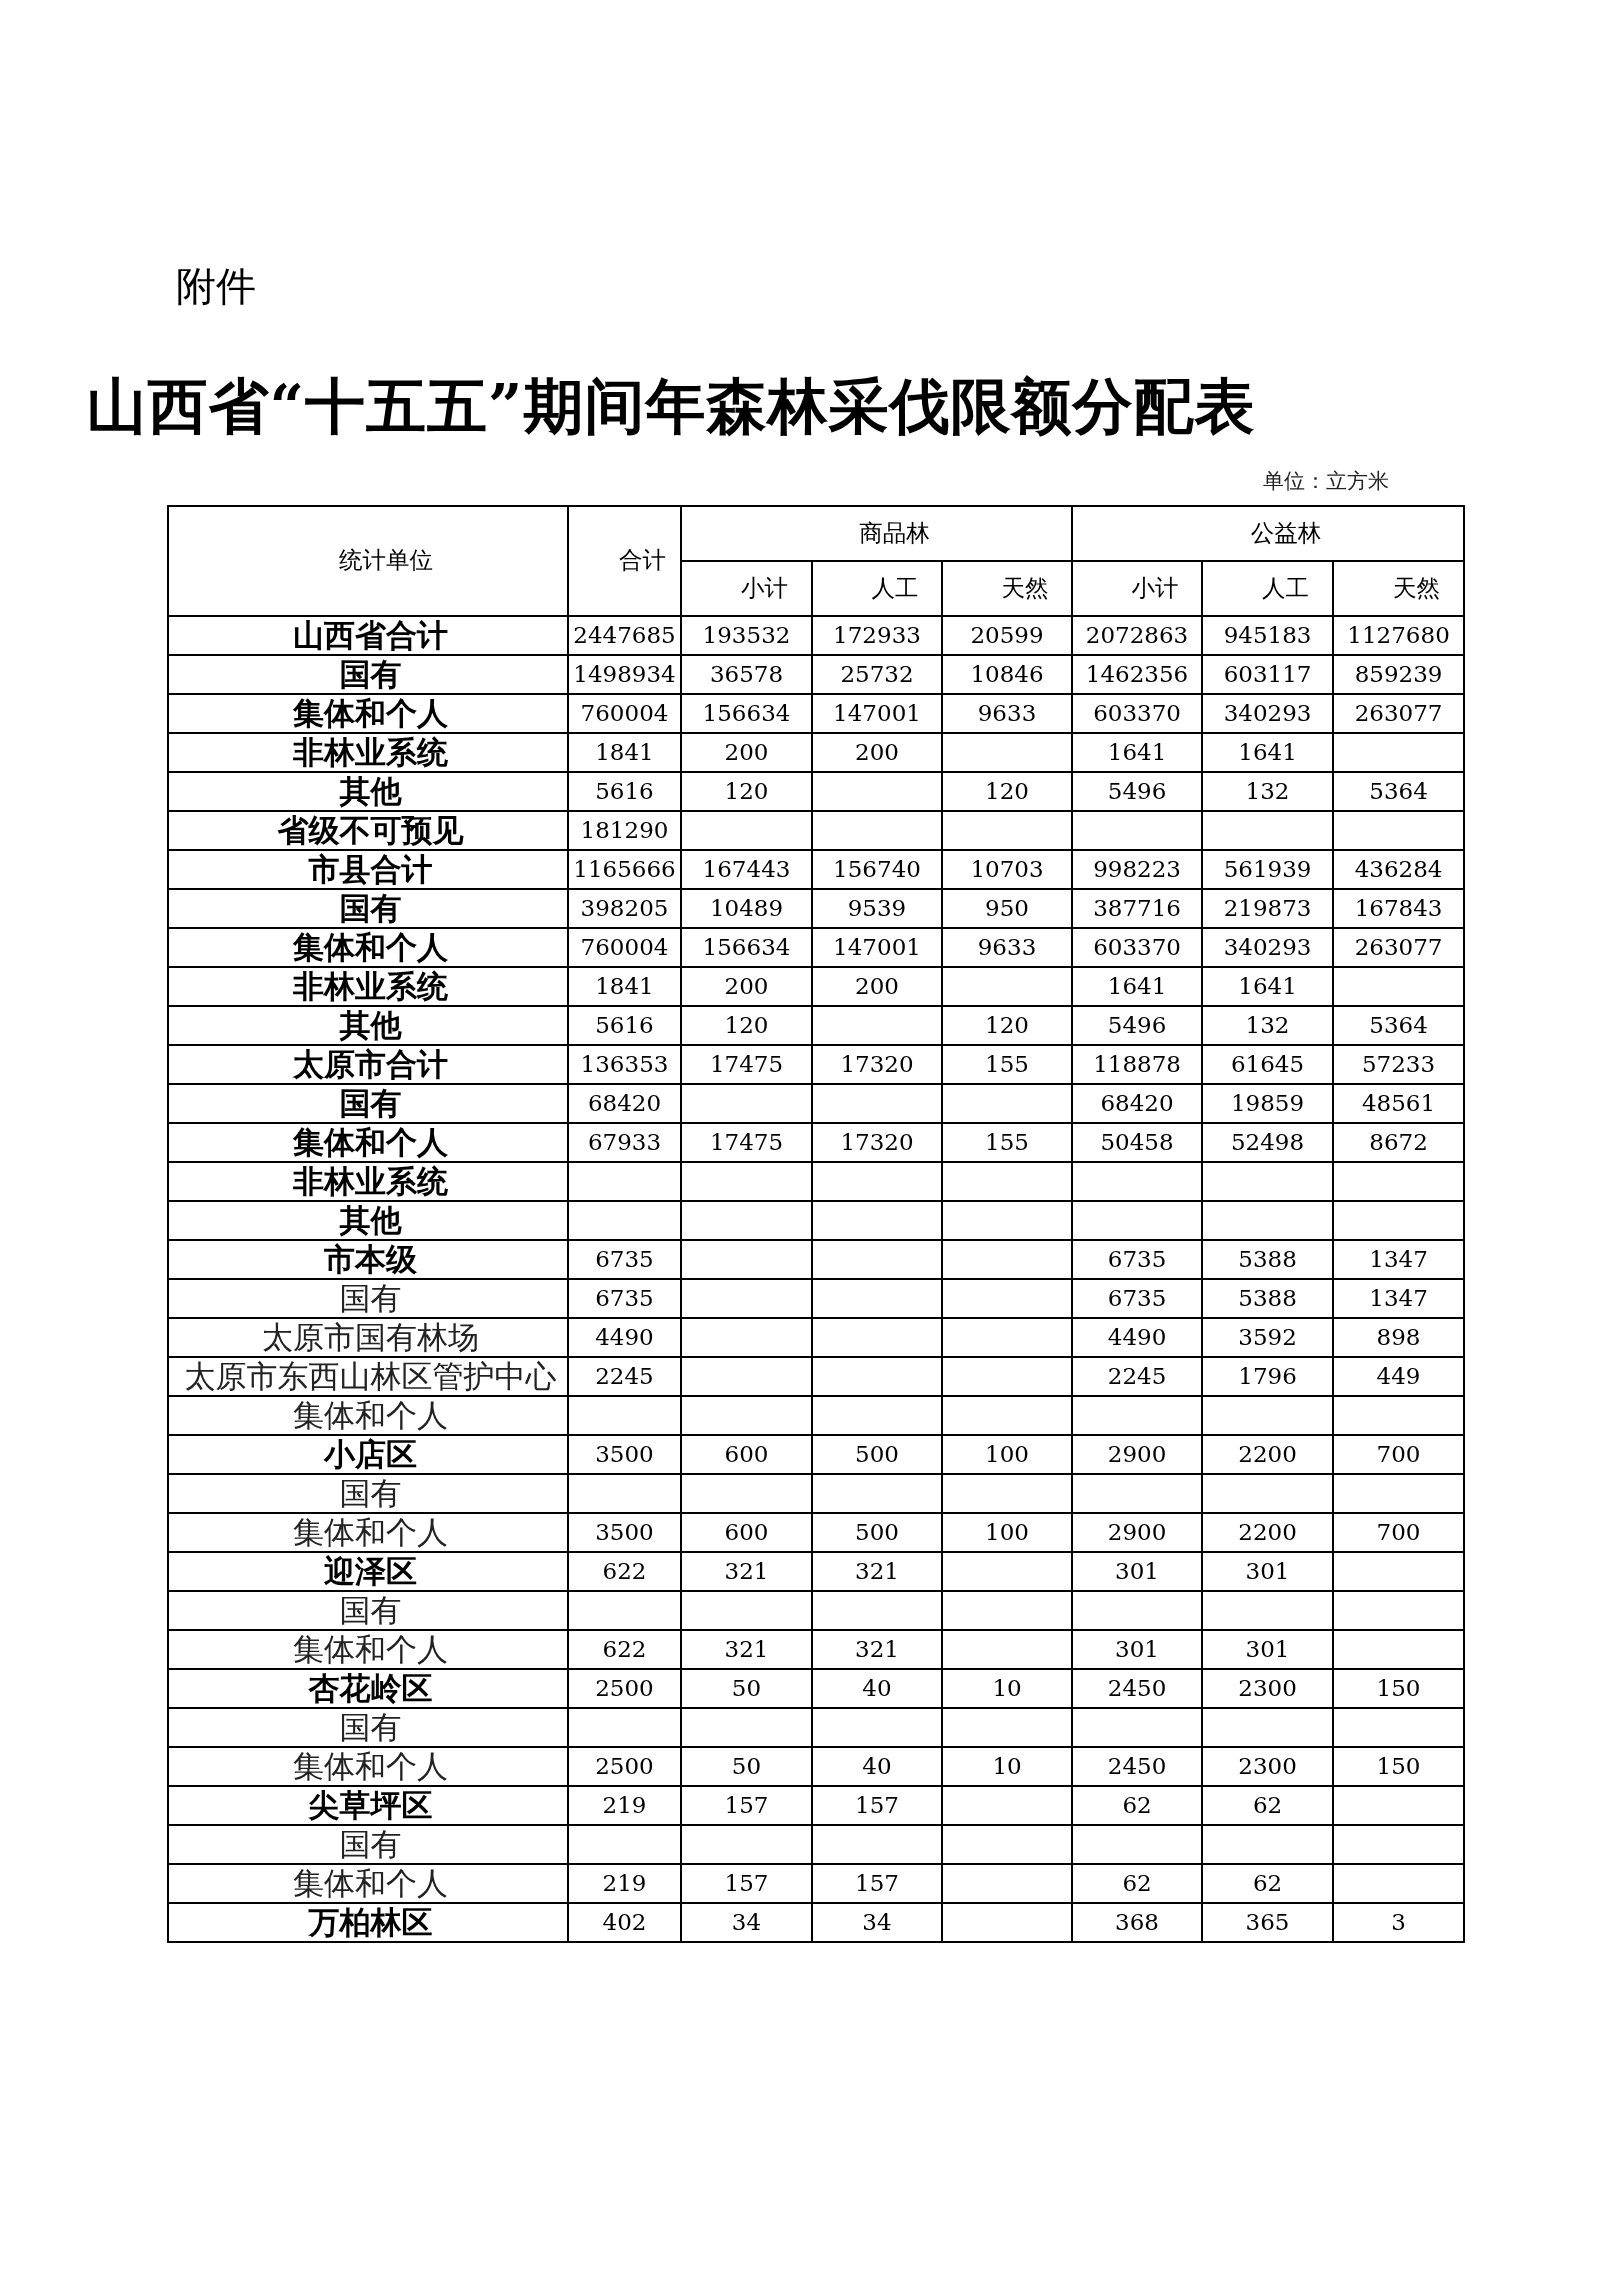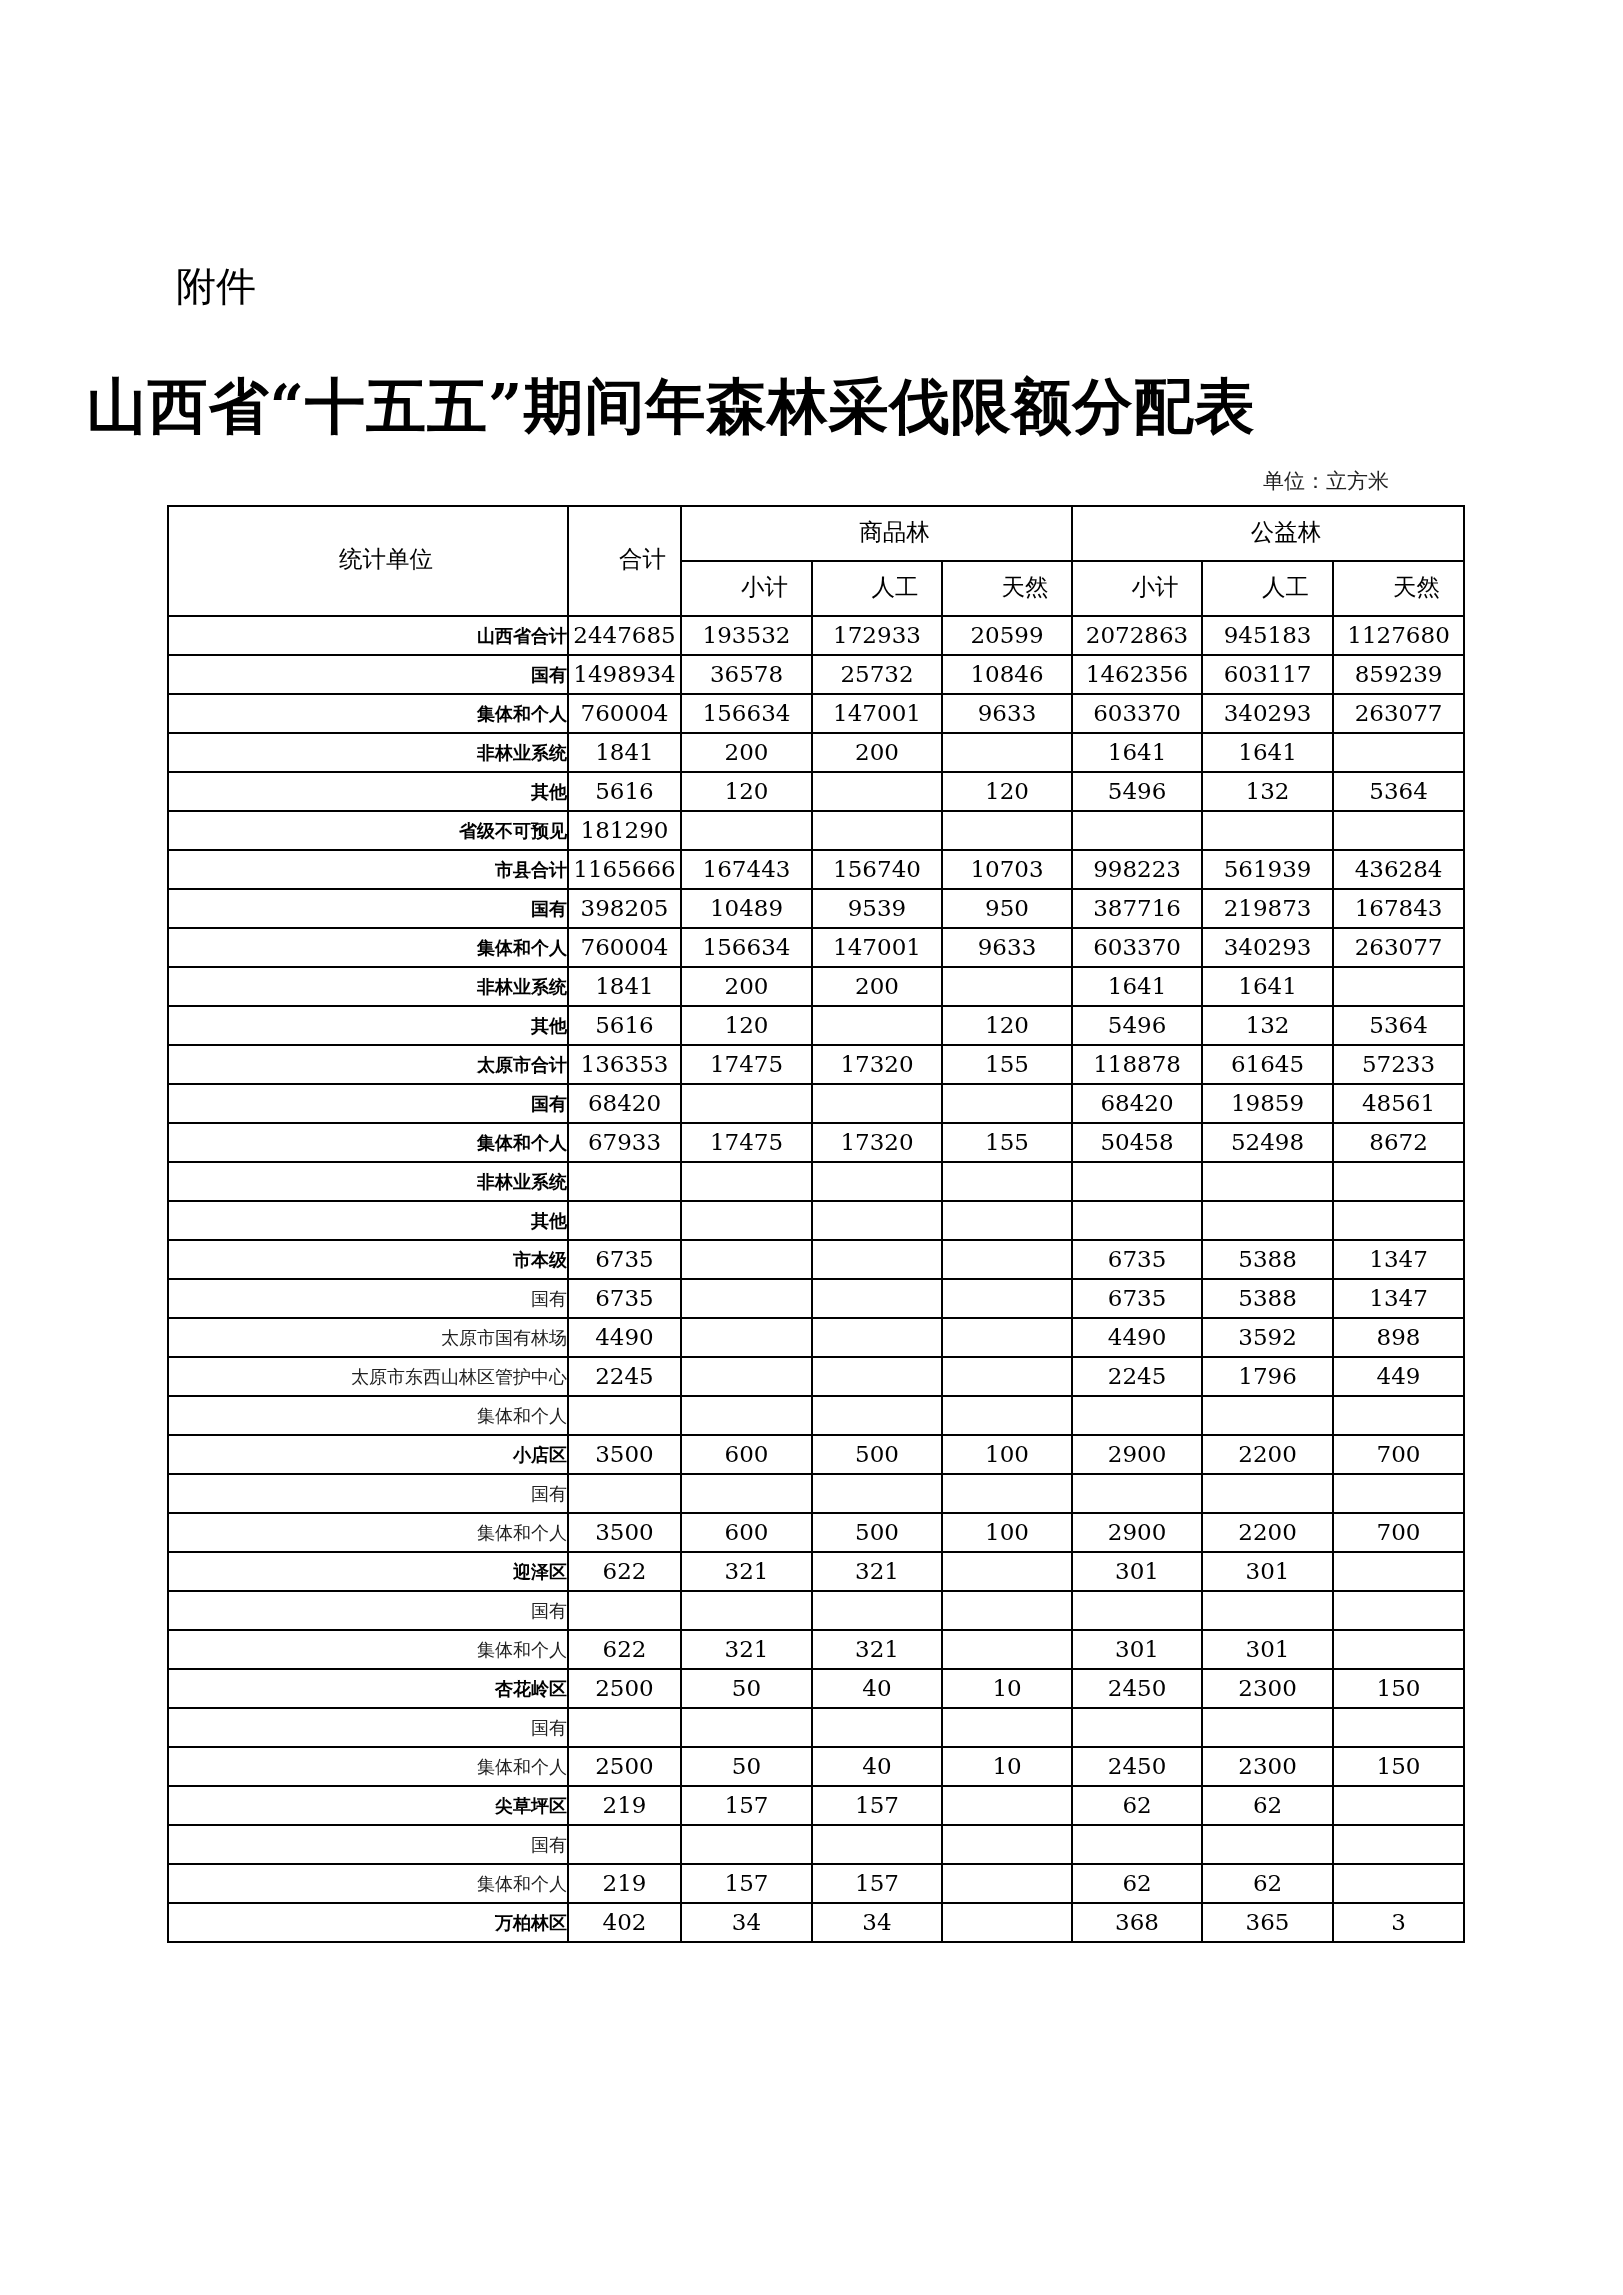--- a/index.html
+++ b/index.html
@@ -25,28 +25,28 @@
     position: absolute; left: 167px; top: 505px;
     border-collapse: collapse; table-layout: fixed;
     width: 1298px;
   }
   table.grid td, table.grid th {
     border: 2px solid #000; padding: 0;
     font-size: 23px; font-weight: normal; line-height: 1;
     text-align: center; vertical-align: middle; overflow: hidden; white-space: nowrap;
   }
   table.grid th {
-    font-family: Liberation Mono, monospace; font-size: 23.5px; padding-left: 36px;
+    font-family: Liberation Sans, sans-serif; font-size: 23.5px; padding-left: 36px;
   }
   table.grid tr.h1 th { height: 53px; }
   table.grid tr.h2 th { height: 53px; }
   table.grid tr.d td { height: 37px; }
   table.grid td.lbl {
-    text-align: right; padding-left: 5.1px;
-    font-family: "DejaVu Sans", "Liberation Sans", sans-serif; font-size: 18px;
+    text-align: center; padding-left: 5.1px;
+    font-family: "DejaVu Sans", "Liberation Sans", sans-serif; font-size: 31px;
   }
   td.lbl.b { font-weight: bold; }
   td.lbl.l { font-weight: normal; color: #222; }
   td.lbl.i1 { padding-left: 32px; }
   td.lbl.i2 { padding-left: 51px; }
   td.num { font-family: "DejaVu Serif", "Liberation Serif", serif; font-size: 22.5px; }
 </style>
 </head>
 <body>
 

